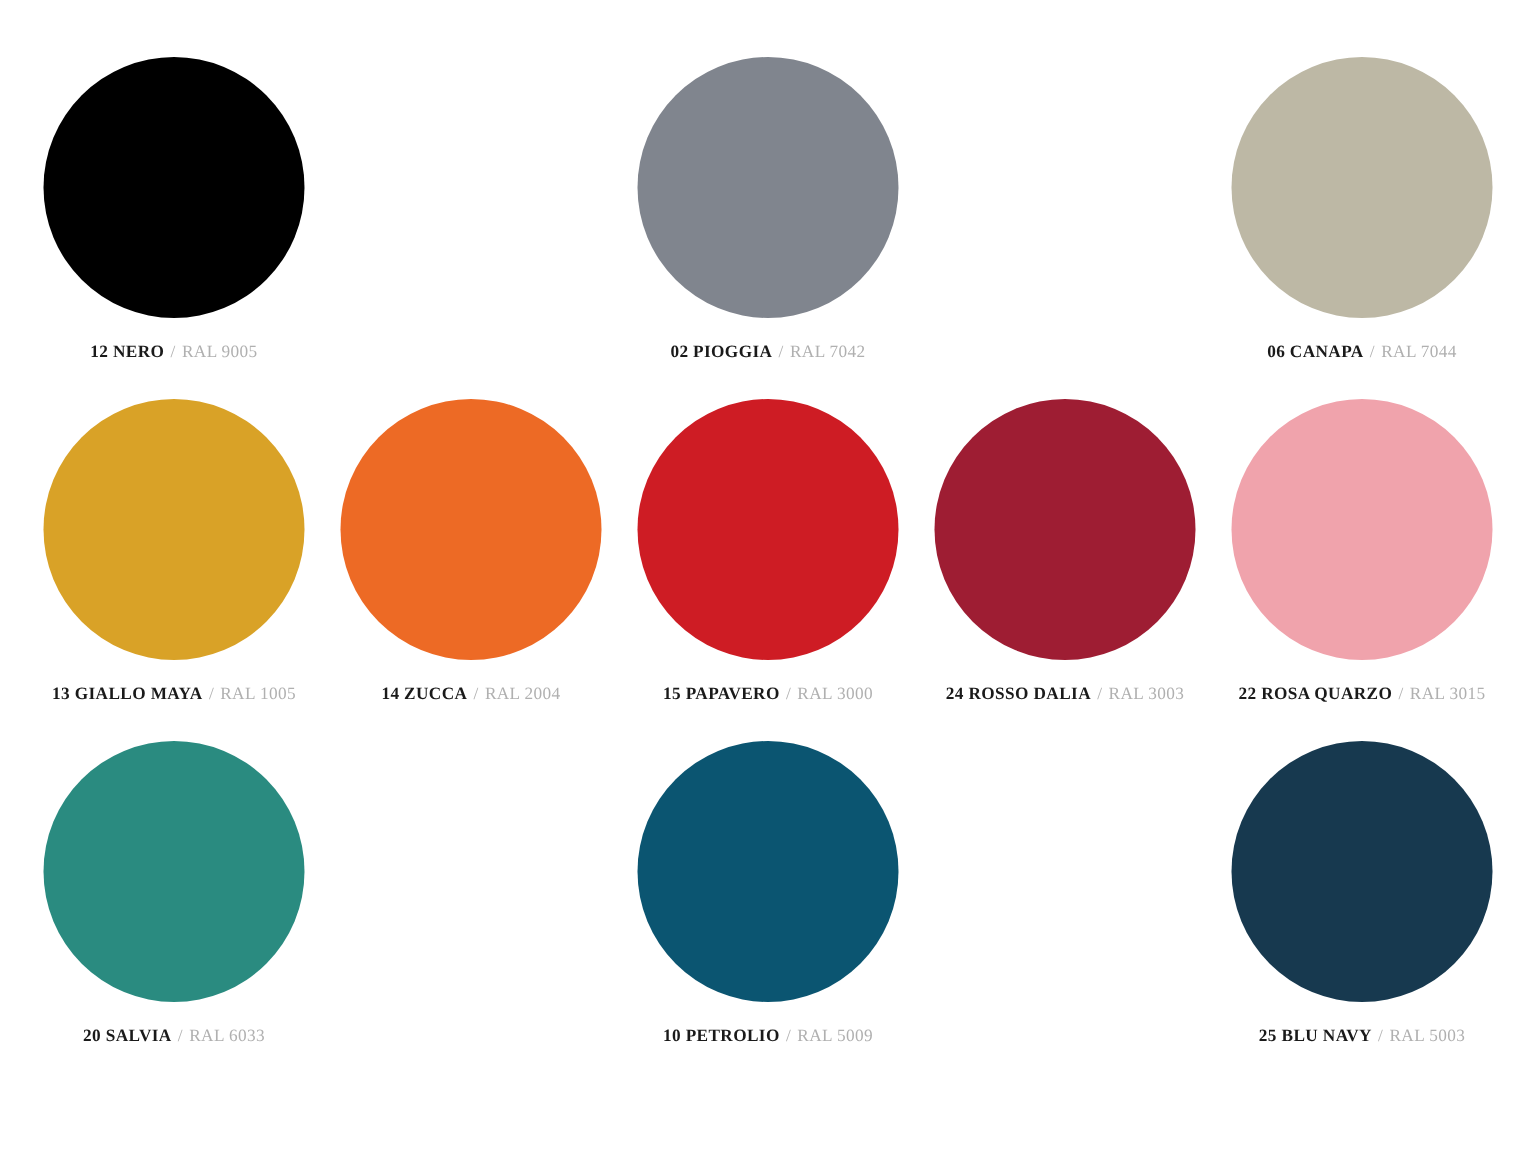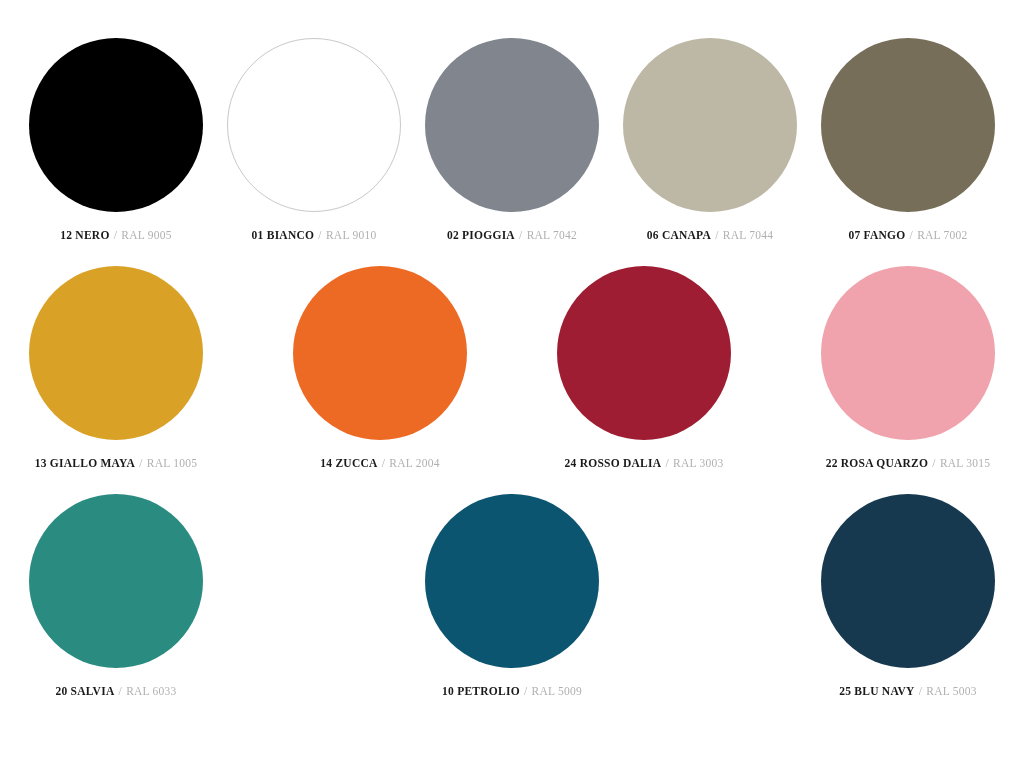--- a/index.html
+++ b/index.html
@@ -86,68 +86,60 @@
   <div class="swatch-row">
     <div class="swatch-cell">
       <div class="swatch-disc" style="background: rgb(0, 0, 0);"></div>
       <div class="swatch-caption">
         <span class="caption-name">12 NERO</span>
         <span class="caption-sep">/</span>
         <span class="caption-ral">RAL 9005</span>
       </div>
     </div>
     <div class="swatch-cell">
-      <div class="swatch-disc outlined" style="background: rgb(255, 255, 255);"></div>
-      <div class="swatch-caption">
-        <span class="caption-name">01 BIANCO</span>
-        <span class="caption-sep">/</span>
-        <span class="caption-ral">RAL 9010</span>
-      </div>
-    </div>
-    <div class="swatch-cell">
       <div class="swatch-disc" style="background: rgb(128, 133, 142);"></div>
       <div class="swatch-caption">
         <span class="caption-name">02 PIOGGIA</span>
         <span class="caption-sep">/</span>
         <span class="caption-ral">RAL 7042</span>
       </div>
     </div>
     <div class="swatch-cell">
       <div class="swatch-disc" style="background: rgb(189, 184, 165);"></div>
       <div class="swatch-caption">
         <span class="caption-name">06 CANAPA</span>
         <span class="caption-sep">/</span>
         <span class="caption-ral">RAL 7044</span>
-      </div>
-    </div>
-    <div class="swatch-cell">
-      <div class="swatch-disc" style="background: rgb(119, 110, 89);"></div>
-      <div class="swatch-caption">
-        <span class="caption-name">07 FANGO</span>
-        <span class="caption-sep">/</span>
-        <span class="caption-ral">RAL 7002</span>
       </div>
     </div>
   </div>
 
   <div class="swatch-row">
     <div class="swatch-cell">
       <div class="swatch-disc" style="background: rgb(217, 162, 39);"></div>
       <div class="swatch-caption">
         <span class="caption-name">13 GIALLO MAYA</span>
         <span class="caption-sep">/</span>
         <span class="caption-ral">RAL 1005</span>
       </div>
     </div>
     <div class="swatch-cell">
       <div class="swatch-disc" style="background: rgb(237, 106, 37);"></div>
       <div class="swatch-caption">
         <span class="caption-name">14 ZUCCA</span>
         <span class="caption-sep">/</span>
         <span class="caption-ral">RAL 2004</span>
+      </div>
+    </div>
+    <div class="swatch-cell">
+      <div class="swatch-disc" style="background: rgb(206, 28, 36);"></div>
+      <div class="swatch-caption">
+        <span class="caption-name">15 PAPAVERO</span>
+        <span class="caption-sep">/</span>
+        <span class="caption-ral">RAL 3000</span>
       </div>
     </div>
     <div class="swatch-cell">
       <div class="swatch-disc" style="background: rgb(158, 29, 51);"></div>
       <div class="swatch-caption">
         <span class="caption-name">24 ROSSO DALIA</span>
         <span class="caption-sep">/</span>
         <span class="caption-ral">RAL 3003</span>
       </div>
     </div>

